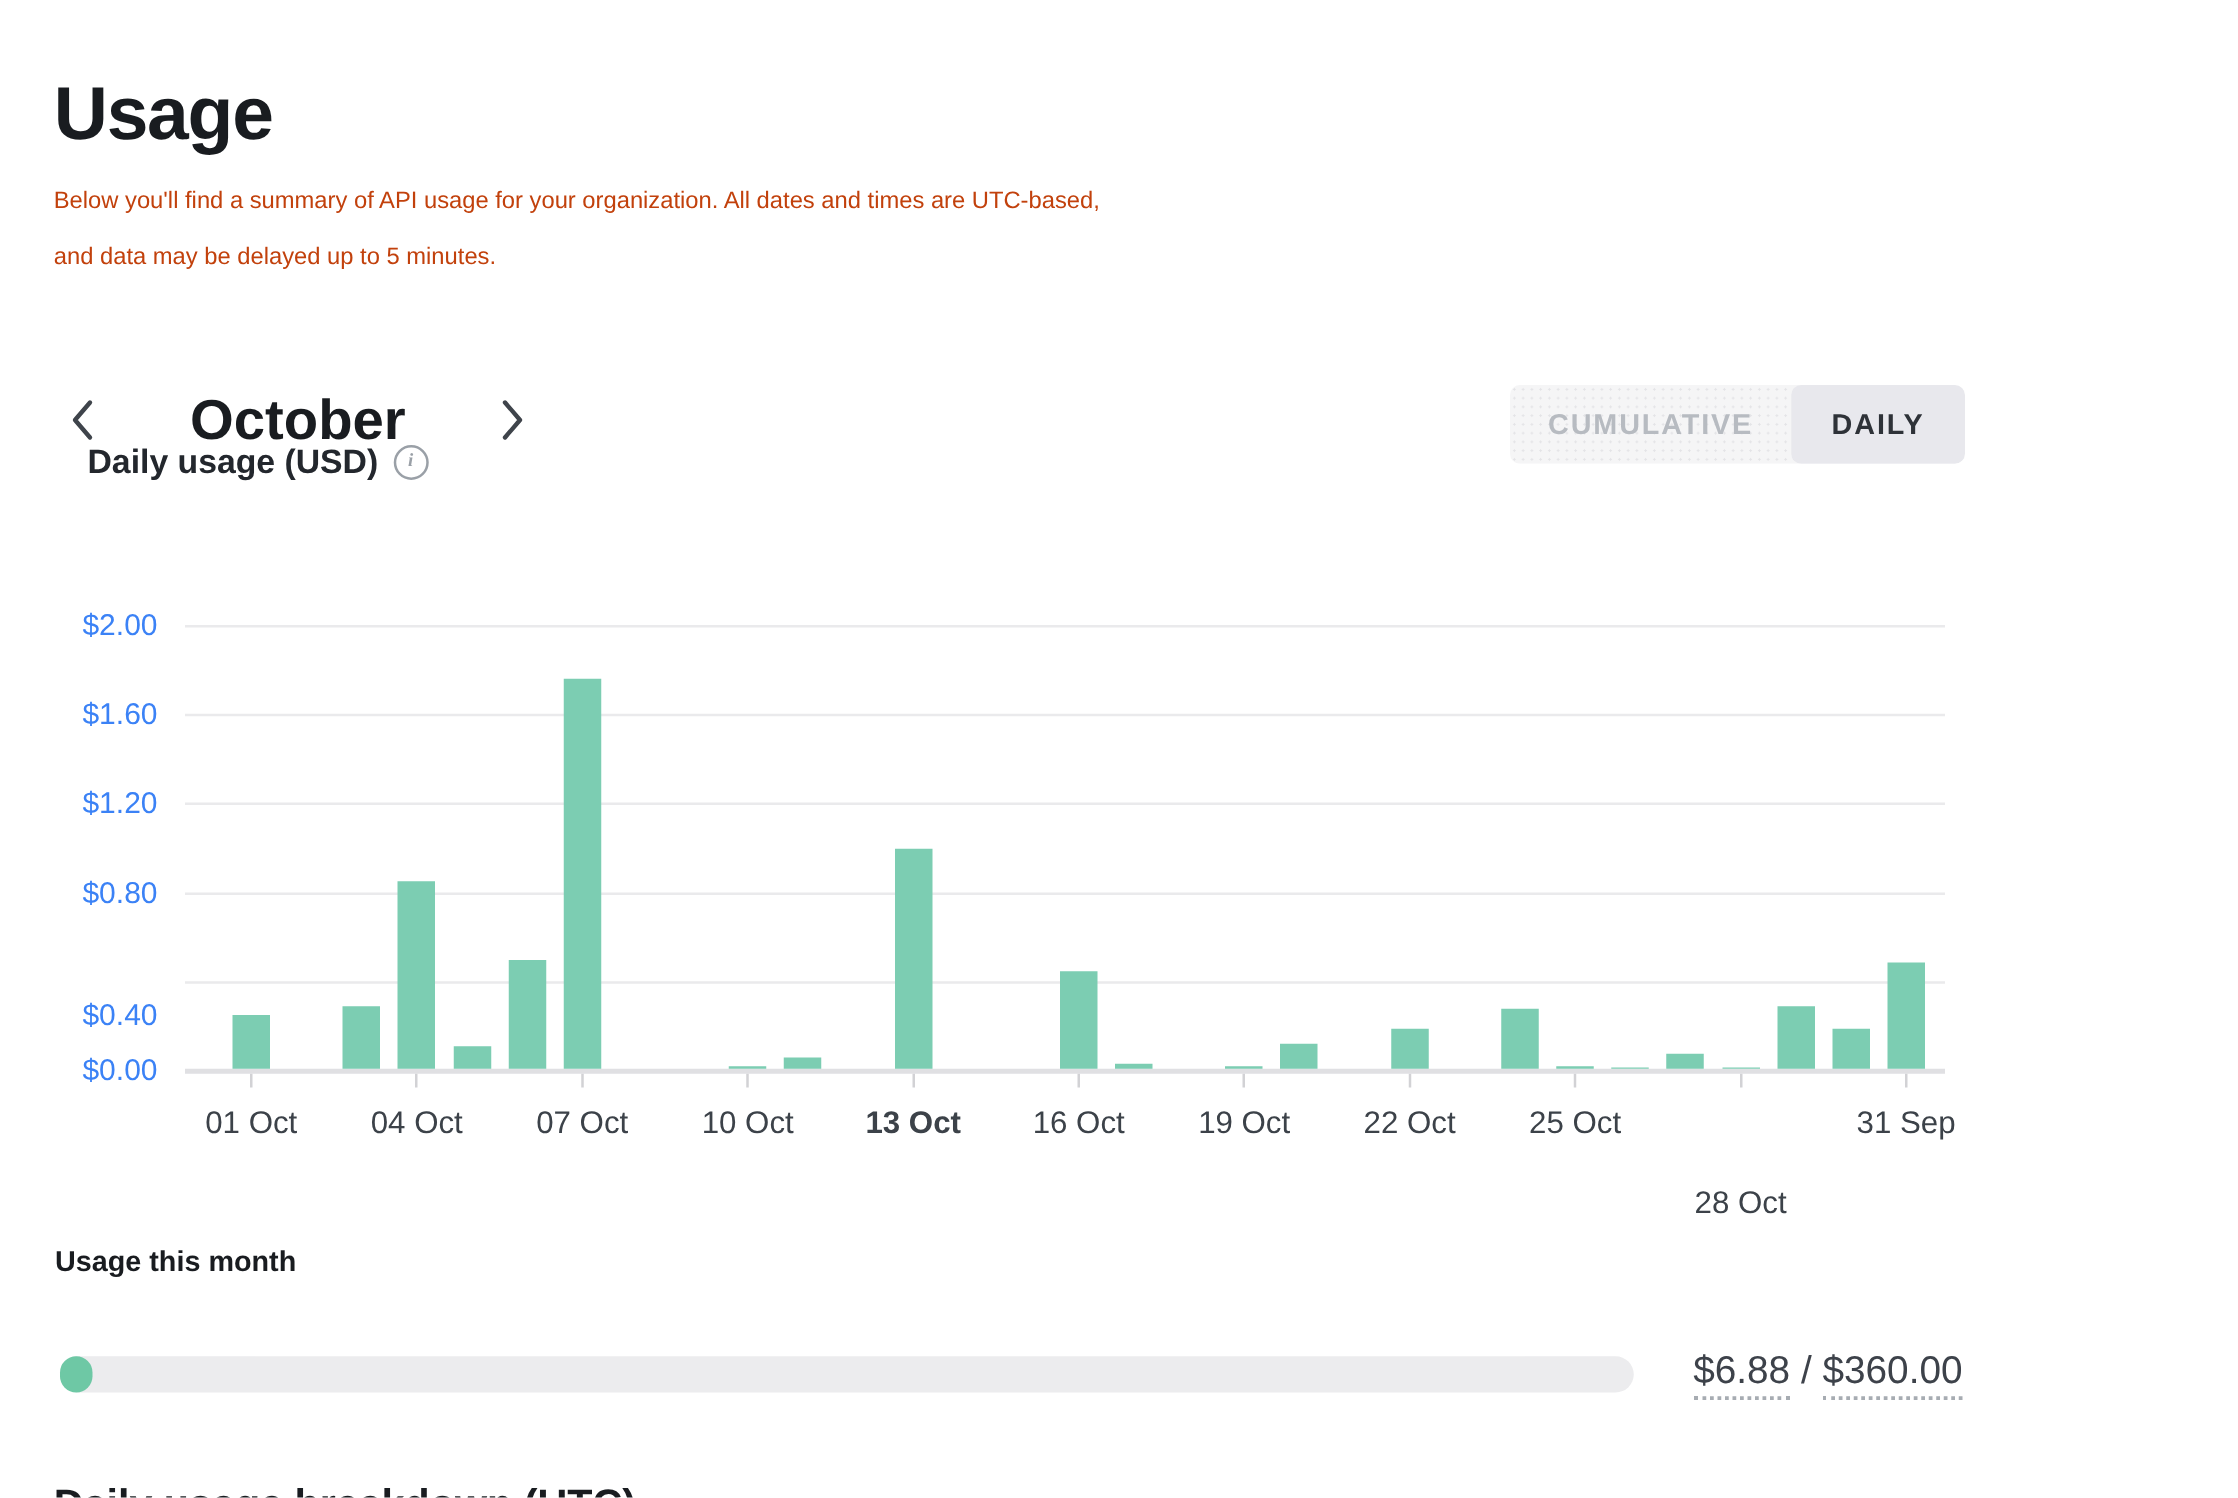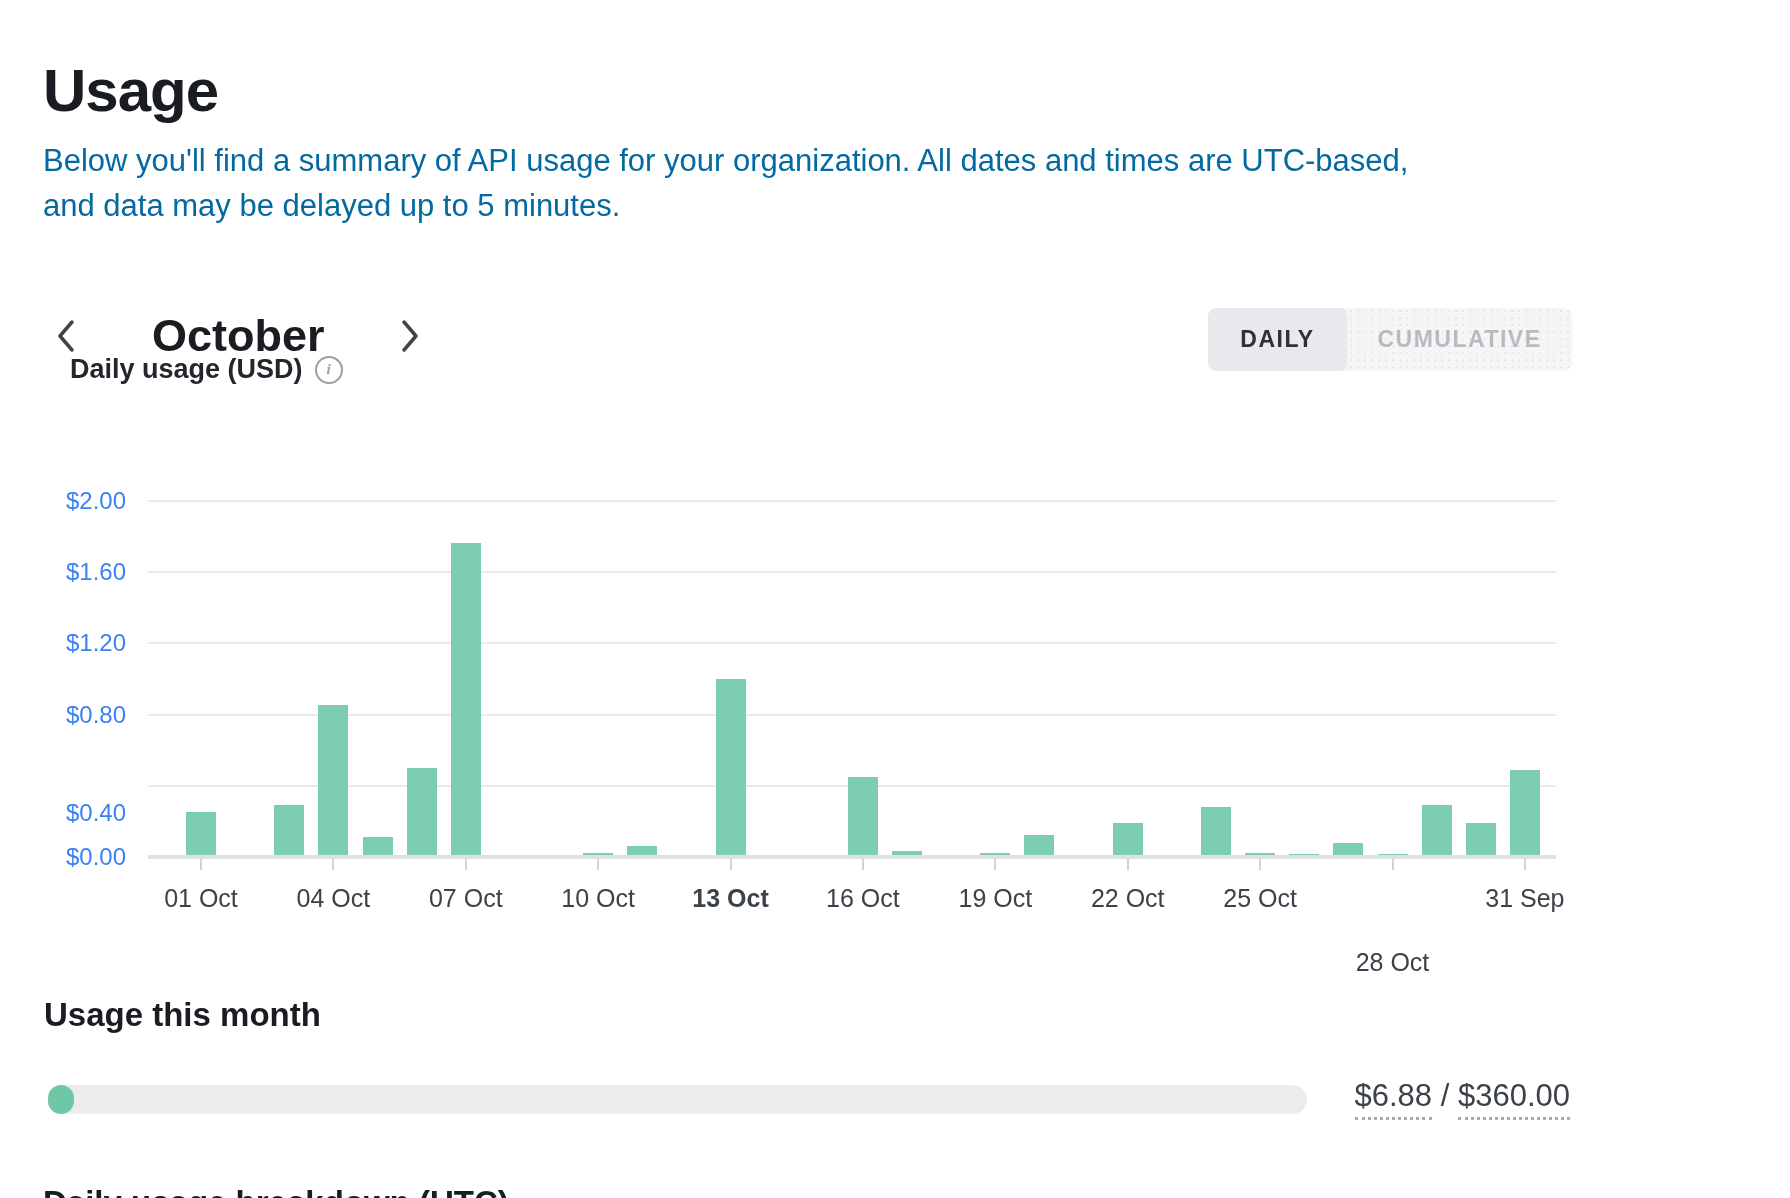--- a/index.html
+++ b/index.html
@@ -1,21 +1,21 @@
 <!DOCTYPE html>
 <html><head>
 <meta charset="utf-8">
 <style>
   html,body{margin:0;padding:0;background:#ffffff;}
   body{width:1790px;height:1198px;position:relative;overflow:hidden;
        font-family:"Liberation Sans", sans-serif;color:#1a1e23;}
   .abs{position:absolute;}
   
   #page-title{left:43px;top:16px;font-size:60px;font-weight:700;letter-spacing:-1px;color:#191c20;}
-  #page-subtitle{left:43px;top:138px;font-size:31px;line-height:45px;color:#0369a1;}
+  #page-subtitle{left:43px;top:138px;font-size:19px;line-height:45px;color:#c2410c;}
   
   .chev-btn{width:44px;height:44px;top:314px;display:flex;align-items:center;justify-content:center;cursor:pointer;}
   #prev-btn{left:44px;}
   #next-btn{left:388px;}
   .chev-btn svg{display:block;}
   #month-label{left:152px;top:310px;font-size:45px;font-weight:700;color:#191c20;}
   
   #view-toggle{left:1208px;top:308px;width:364px;height:63px;background:#f5f5f6;border-radius:8px;display:flex;overflow:hidden;
     background-image:radial-gradient(#e4e4e7 1px, transparent 1px);background-size:7px 7px;}
   .seg{display:flex;align-items:center;justify-content:center;font-size:23px;font-weight:700;letter-spacing:1.5px;cursor:pointer;}
@@ -28,21 +28,21 @@
     font-size:15px;display:flex;align-items:center;justify-content:center;font-weight:700;cursor:pointer;
     font-family:"Liberation Serif", serif;font-style:italic;}
   #plot{left:0;top:0;width:1790px;height:1198px;pointer-events:none;}
   .gridline{position:absolute;height:2px;background:#eaeaec;}
   .baseline{position:absolute;height:4px;background:#e0e0e3;}
   .ylabel{position:absolute;width:106px;text-align:right;font-size:24px;color:#3b82f6;transform:translateY(-50%);}
   .bar{position:absolute;background:#7CCDB2;pointer-events:auto;}
   .xtick{position:absolute;width:2px;height:11px;background:#d2d2d5;}
   .xlabel{position:absolute;font-size:25px;color:#3c4249;transform:translateX(-50%);white-space:nowrap;}
   
-  #usage-month-heading{left:44px;top:996px;font-size:33px;font-weight:700;color:#191c20;}
+  #usage-month-heading{left:44px;top:996px;font-size:23px;font-weight:700;color:#191c20;}
   #progress-track{left:48px;top:1085px;width:1259px;height:29px;background:#ececee;border-radius:15px;}
   #progress-fill{position:absolute;left:0;top:0;height:29px;border-radius:15px;background:#6EC8A5;}
   #usage-amounts{left:1150px;top:1078px;width:420px;text-align:right;font-size:31px;color:#3d424a;white-space:nowrap;}
   .dotted-underline{border-bottom:3px dotted #a7acb2;padding-bottom:4px;cursor:help;}
   
   #bottom-heading{left:43px;top:1184px;font-size:33px;font-weight:700;color:#191c20;}
 </style>
 </head>
 <body>
 
@@ -65,22 +65,22 @@
 
 <div class="abs chev-btn" id="next-btn">
   <span>
     <svg width="20" height="34" viewBox="0 0 20 34">
         <polyline points="4,3 16,17 4,31" fill="none" stroke="#3f444b" stroke-width="3.5" stroke-linecap="round" stroke-linejoin="round"></polyline>
       </svg>
   </span>
 </div>
 
 <div class="abs" id="view-toggle">
+  <div class="seg" id="seg-cumulative">CUMULATIVE</div>
   <div class="seg" id="seg-daily">DAILY</div>
-  <div class="seg" id="seg-cumulative">CUMULATIVE</div>
 </div>
 
 <div class="abs" id="chart-title-row">
   <span id="chart-title">Daily usage (USD)</span>
   <span id="info-icon">i</span>
 </div>
 
 <div class="abs" id="plot">
     <div class="baseline" style="left: 148px; width: 1408px; top: 855px;"></div>
     <div class="ylabel" style="left: 20px; top: 857px;">$0.00</div>

